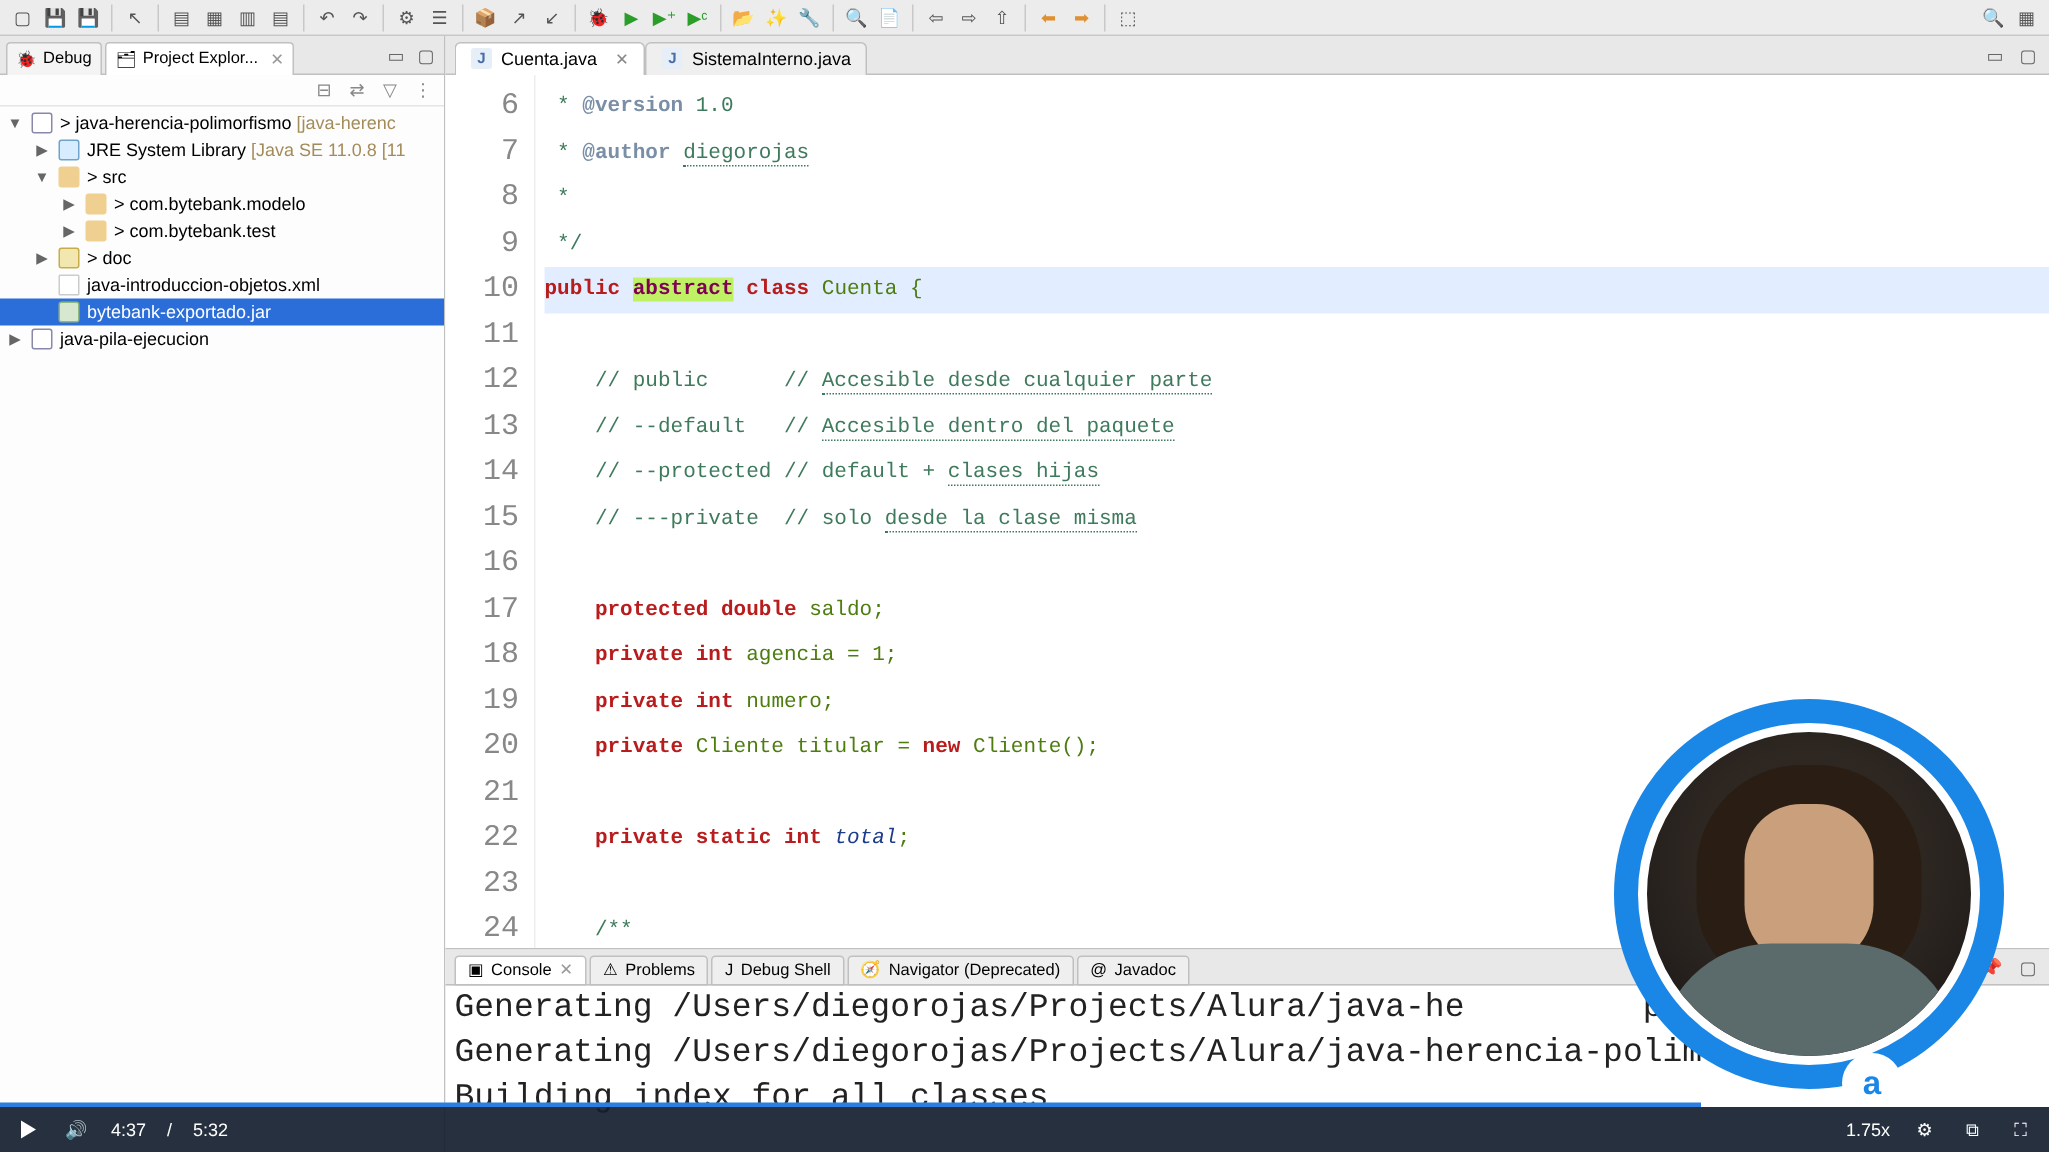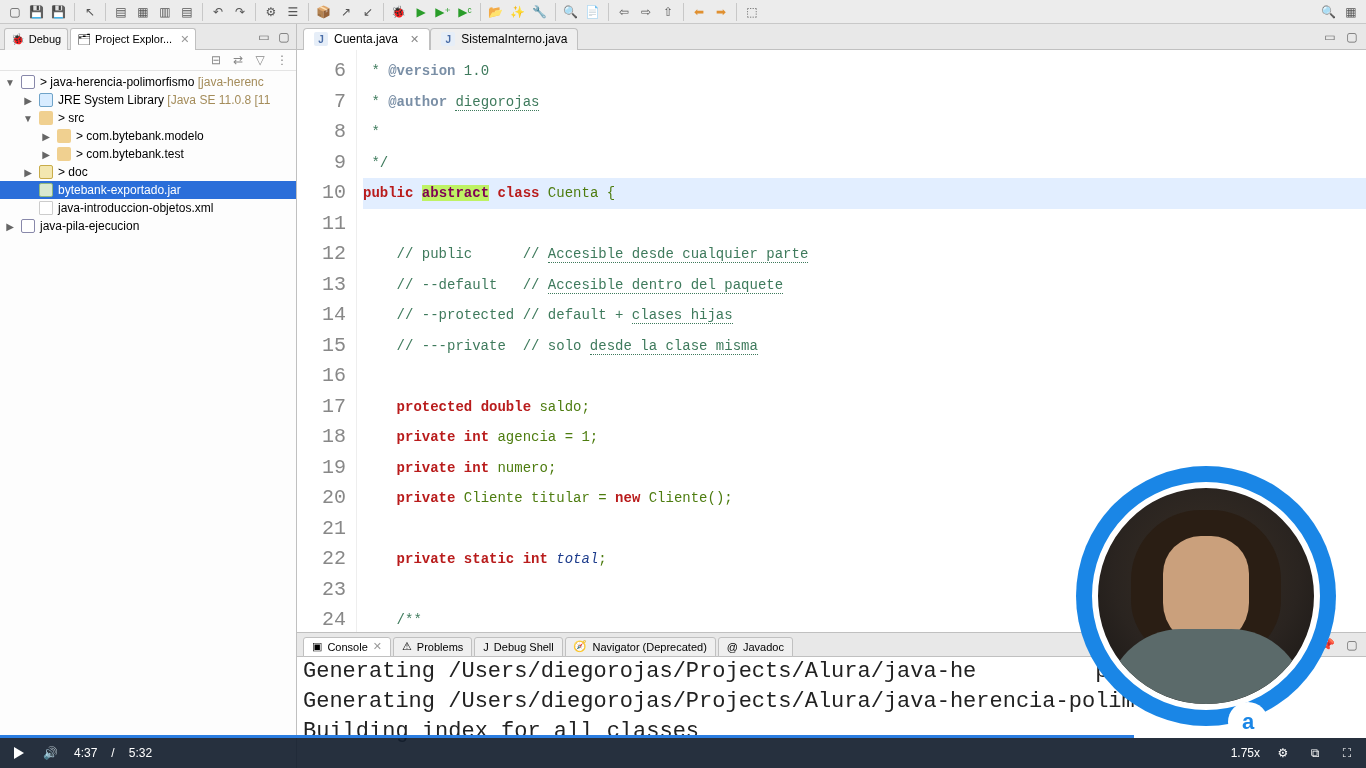--- a/index.html
+++ b/index.html
@@ -195,33 +195,33 @@
             </span>
             <span class="lbl">&gt; com.bytebank.test</span>
           </div>
           <div class="node d1">
             <span class="tw">▶</span>
             <span class="ic">
               <span class="ficon"></span>
             </span>
             <span class="lbl">&gt; doc</span>
           </div>
+          <div class="node d1">
+            <span class="tw"></span>
+            <span class="ic">
+              <span class="xmlicon"></span>
+            </span>
+            <span class="lbl">java-introduccion-objetos.xml</span>
+          </div>
           <div class="node d1 selected">
             <span class="tw"></span>
             <span class="ic">
               <span class="jaricon"></span>
             </span>
             <span class="lbl">bytebank-exportado.jar</span>
-          </div>
-          <div class="node d1">
-            <span class="tw"></span>
-            <span class="ic">
-              <span class="xmlicon"></span>
-            </span>
-            <span class="lbl">java-introduccion-objetos.xml</span>
           </div>
           <div class="node d0">
             <span class="tw">▶</span>
             <span class="ic">
               <span class="prjicon"></span>
             </span>
             <span class="lbl">java-pila-ejecucion</span>
           </div>
         </div>
     </div>

